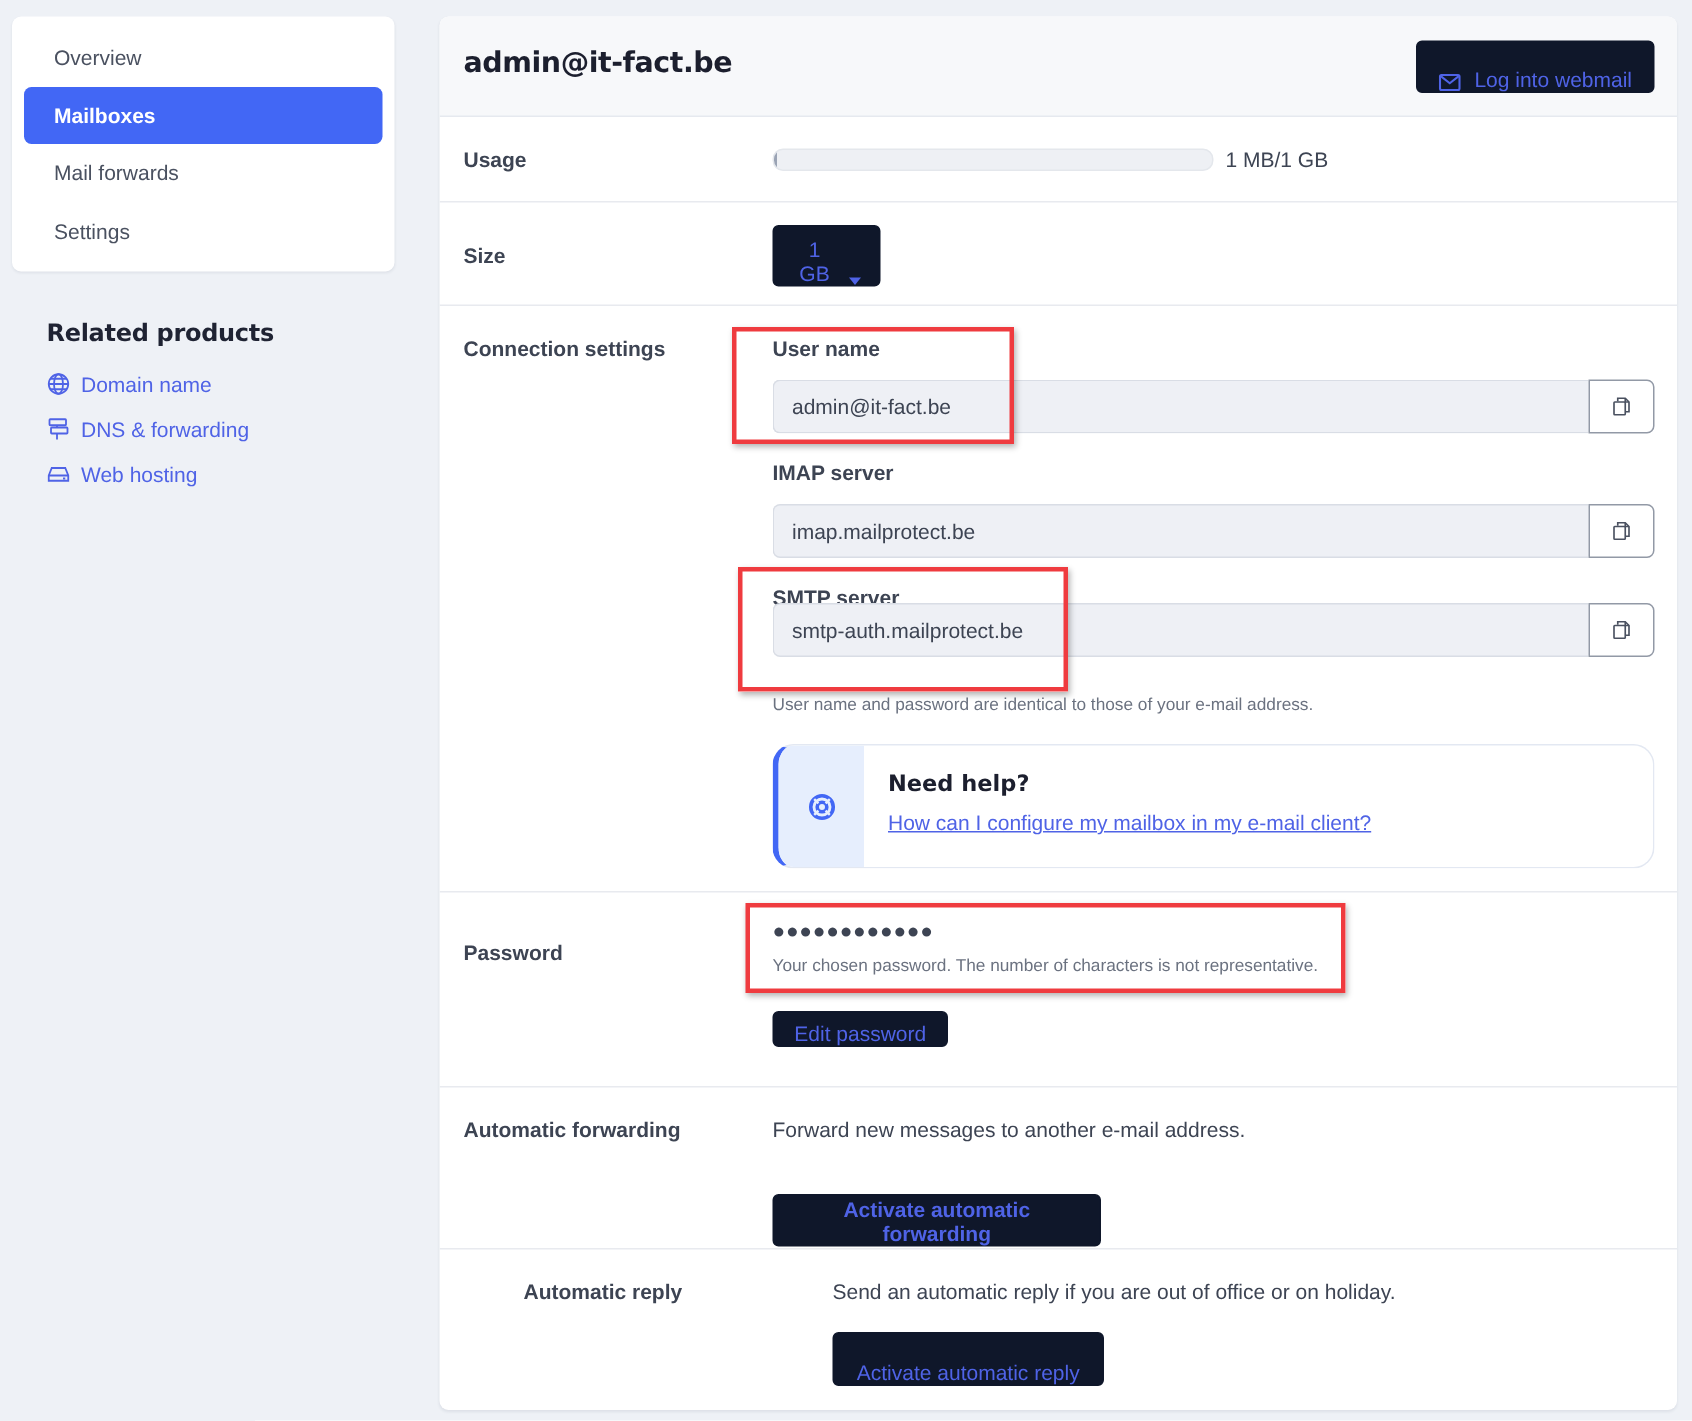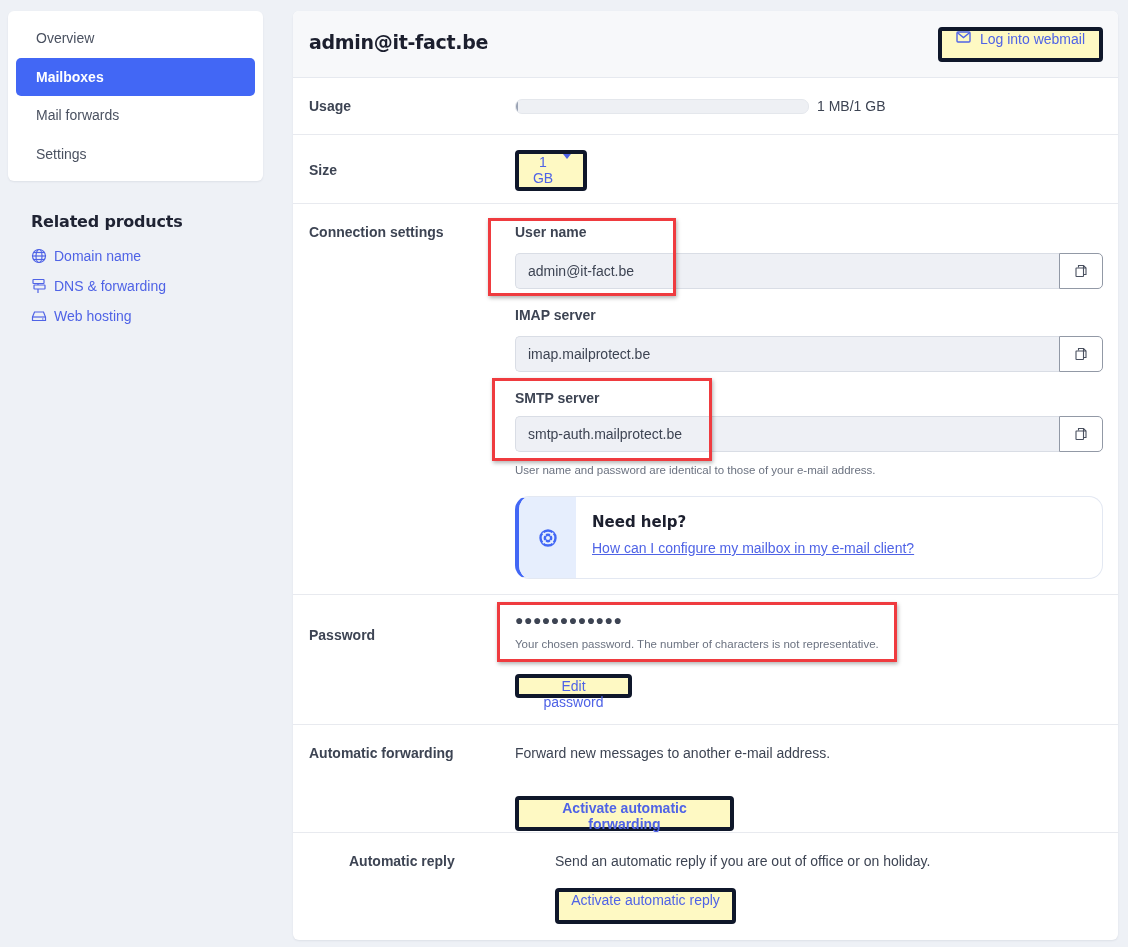--- a/index.html
+++ b/index.html
@@ -46,22 +46,22 @@
   .card-header {
     height: 67px; background: #f7f8fa; border-bottom: 1px solid #e6e9ef;
     position: relative;
   }
   .card-title {
     position: absolute; left: 16px; top: 20px;
     font-family: "DejaVu Sans", sans-serif; font-size: 19px; font-weight: bold;
     color: #1c1f2e; letter-spacing: -0.3px;
   }
   .btn-outline {
-    display: inline-flex; align-items: flex-start; justify-content: center;
-    border: 4px solid #0f172a; border-radius: 4px; background: #fef9c3;
+    display: inline-flex; align-items: flex-end; justify-content: center;
+    border: 1px solid #0f172a; border-radius: 4px; background: #0f172a;
     color: #4f63e6; font-size: 14px; cursor: pointer; padding: 0 12px;
     font-family: "Liberation Sans", sans-serif;
   }
   .webmail-btn { position: absolute; right: 15px; top: 16px; height: 35px; padding: 0 14px; }
   .webmail-btn svg { width: 15px; height: 12px; margin-right: 9px; }
 
   .row { position: relative; border-bottom: 1px solid #e8eaef; }
   .row-label {
     position: absolute; left: 16px; font-weight: bold; font-size: 14px; color: #3d4453;
   }
@@ -233,21 +233,21 @@
       <button class="copy-btn">
         <svg viewBox="0 0 14 14" fill="none" stroke="#4a5160" stroke-width="1.1">
             <path d="M4.5 3.5 V1.5 H9.5 L12 4 V10.5 H9.5"></path>
             <rect x="2" y="4" width="7.5" height="8.5" rx="0.5"></rect>
             <polyline points="9.5,1.5 9.5,4 12,4"></polyline>
           </svg>
       </button>
     </div>
 
     <span class="field-label" style="top:186px">SMTP server</span>
-    <div class="copy-field" style="top:212px">
+    <div class="copy-field" style="top:198px">
       <div class="copy-input">smtp-auth.mailprotect.be</div>
       <button class="copy-btn">
         <svg viewBox="0 0 14 14" fill="none" stroke="#4a5160" stroke-width="1.1">
             <path d="M4.5 3.5 V1.5 H9.5 L12 4 V10.5 H9.5"></path>
             <rect x="2" y="4" width="7.5" height="8.5" rx="0.5"></rect>
             <polyline points="9.5,1.5 9.5,4 12,4"></polyline>
           </svg>
       </button>
     </div>
 

